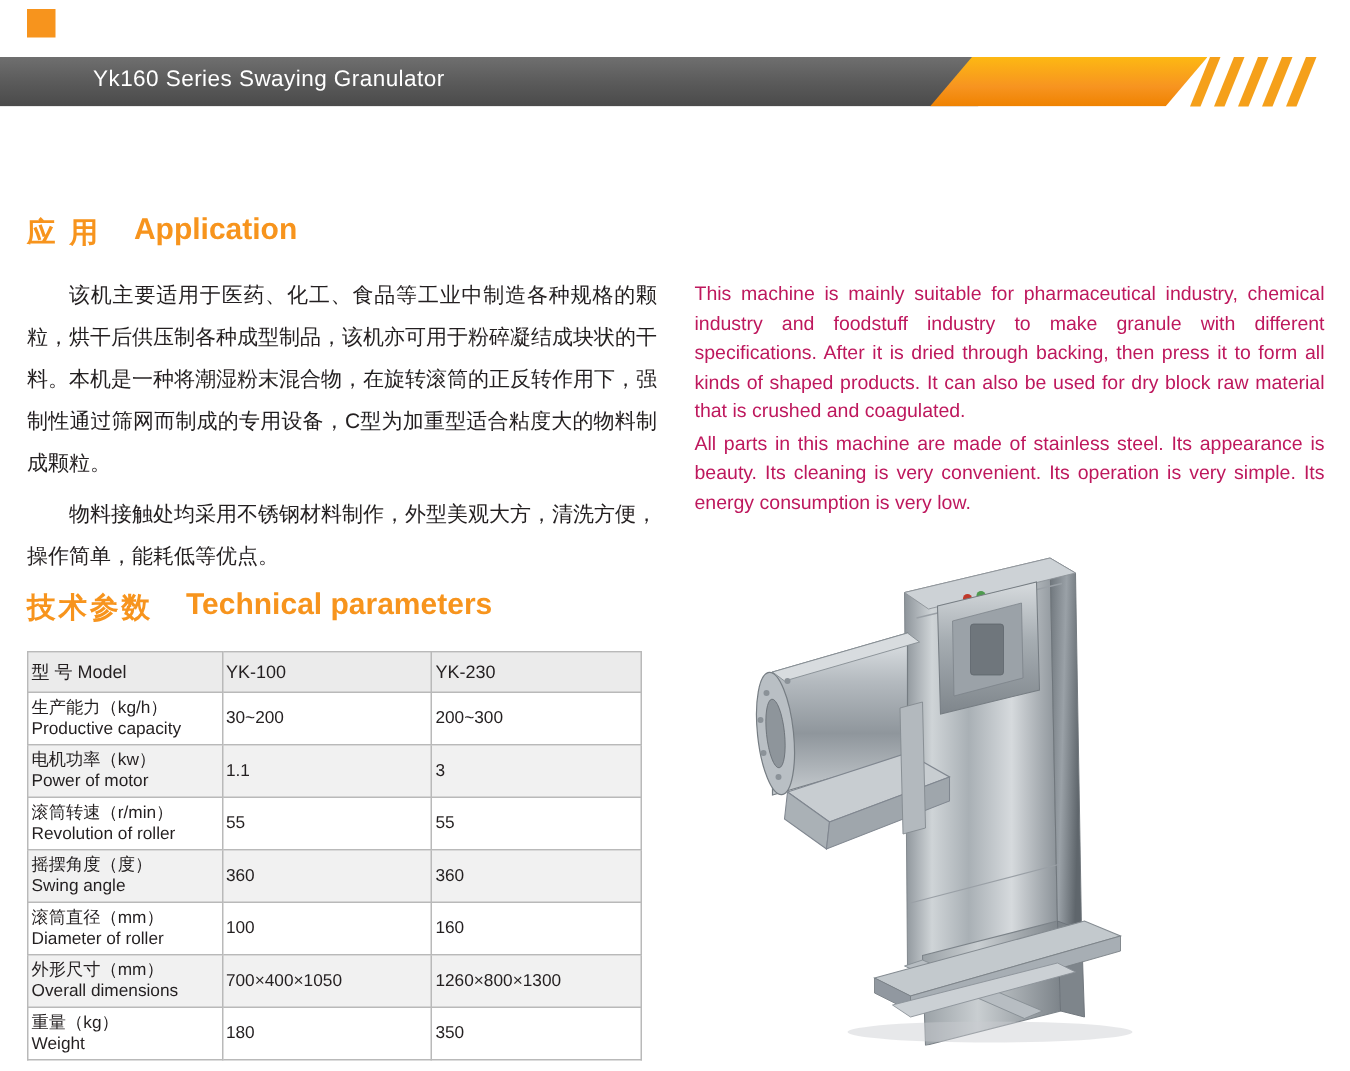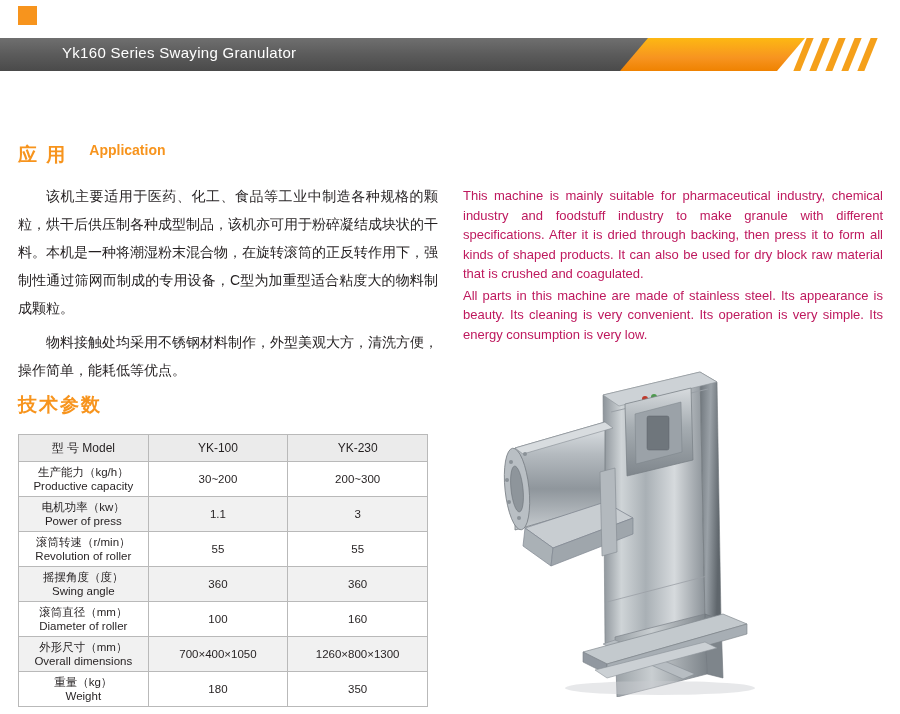--- a/index.html
+++ b/index.html
@@ -46,21 +46,21 @@
   .stripes { position: absolute; left: 800px; top: 0; height: 33px; width: 100px; }
   .stripes i {
     position: absolute; top: 0; height: 33px; width: 7px;
     background: #f5a01a; display: block;
     transform: skewX(-22deg);
   }
 
   
   .sec-head { display: flex; align-items: flex-start; gap: 22px; }
   .sec-cn { font-size: 19px; font-weight: bold; color: #f7941d; letter-spacing: 2px; }
-  .sec-en { font-size: 14px; font-weight: bold; color: #f7941d; }
+  .sec-en { font-size: 20px; font-weight: bold; color: #f7941d; }
 
   #app-head { position: absolute; left: 18px; top: 142px; }
   #tech-head { position: absolute; left: 18px; top: 392px; }
 
   
   .cn-body {
     position: absolute; left: 18px; top: 182px; width: 420px;
     font-size: 14px; line-height: 28px; color: #231f20;
     text-align: justify;
   }
@@ -75,21 +75,21 @@
   .en-body p + p { margin-top: 2px; }
 
   
   .spec-table {
     position: absolute; left: 18px; top: 434px; width: 410px;
     border-collapse: collapse;
     font-size: 11.5px; color: #231f20;
   }
   .spec-table td, .spec-table th {
     border: 1px solid #b9b9b9;
-    text-align: center;
+    text-align: left;
     vertical-align: middle;
     padding: 3px 2px;
     font-weight: normal;
   }
   .spec-table thead td { background: #ebebeb; height: 27px; font-size: 12px; }
   .spec-table tbody tr { height: 35px; }
   .spec-table tbody tr:nth-child(odd) .label-cell,
   .spec-table tbody tr:nth-child(odd) td { background: #ffffff; }
   .spec-table tbody tr.alt td { background: #f1f1f1; }
   .label-cell { width: 130px; line-height: 14px; }
@@ -133,20 +133,21 @@
     <p>物料接触处均采用不锈钢材料制作，外型美观大方，清洗方便，操作简单，能耗低等优点。</p>
   </div>
 
   <div class="en-body">
     <p>This machine is mainly suitable for pharmaceutical industry, chemical industry and foodstuff industry to make granule with different specifications. After it is dried through backing, then press it to form all kinds of shaped products. It can also be used for dry block raw material that is crushed and coagulated.</p>
     <p>All parts in this machine are made of stainless steel. Its appearance is beauty. Its cleaning is very convenient. Its operation is very simple. Its energy consumption is very low.</p>
   </div>
 
   <div class="sec-head" id="tech-head">
     <span class="sec-cn">技术参数</span>
+    <span class="sec-en">Technical parameters</span>
   </div>
 
   <table class="spec-table">
     <thead>
       <tr>
         <td class="label-cell">型 号 Model</td>
         <td class="val-cell">YK-100</td>
         <td class="val-cell">YK-230</td>
       </tr>
     </thead>
@@ -155,21 +156,21 @@
         <td class="label-cell">
           <span class="lbl-cn">生产能力（kg/h）</span>
           <span class="lbl-en">Productive capacity</span>
         </td>
         <td class="val-cell">30~200</td>
         <td class="val-cell">200~300</td>
       </tr>
       <tr class="alt">
         <td class="label-cell">
           <span class="lbl-cn">电机功率（kw）</span>
-          <span class="lbl-en">Power of press</span>
+          <span class="lbl-en">Power of motor</span>
         </td>
         <td class="val-cell">1.1</td>
         <td class="val-cell">3</td>
       </tr>
       <tr>
         <td class="label-cell">
           <span class="lbl-cn">滚筒转速（r/min）</span>
           <span class="lbl-en">Revolution of roller</span>
         </td>
         <td class="val-cell">55</td>

